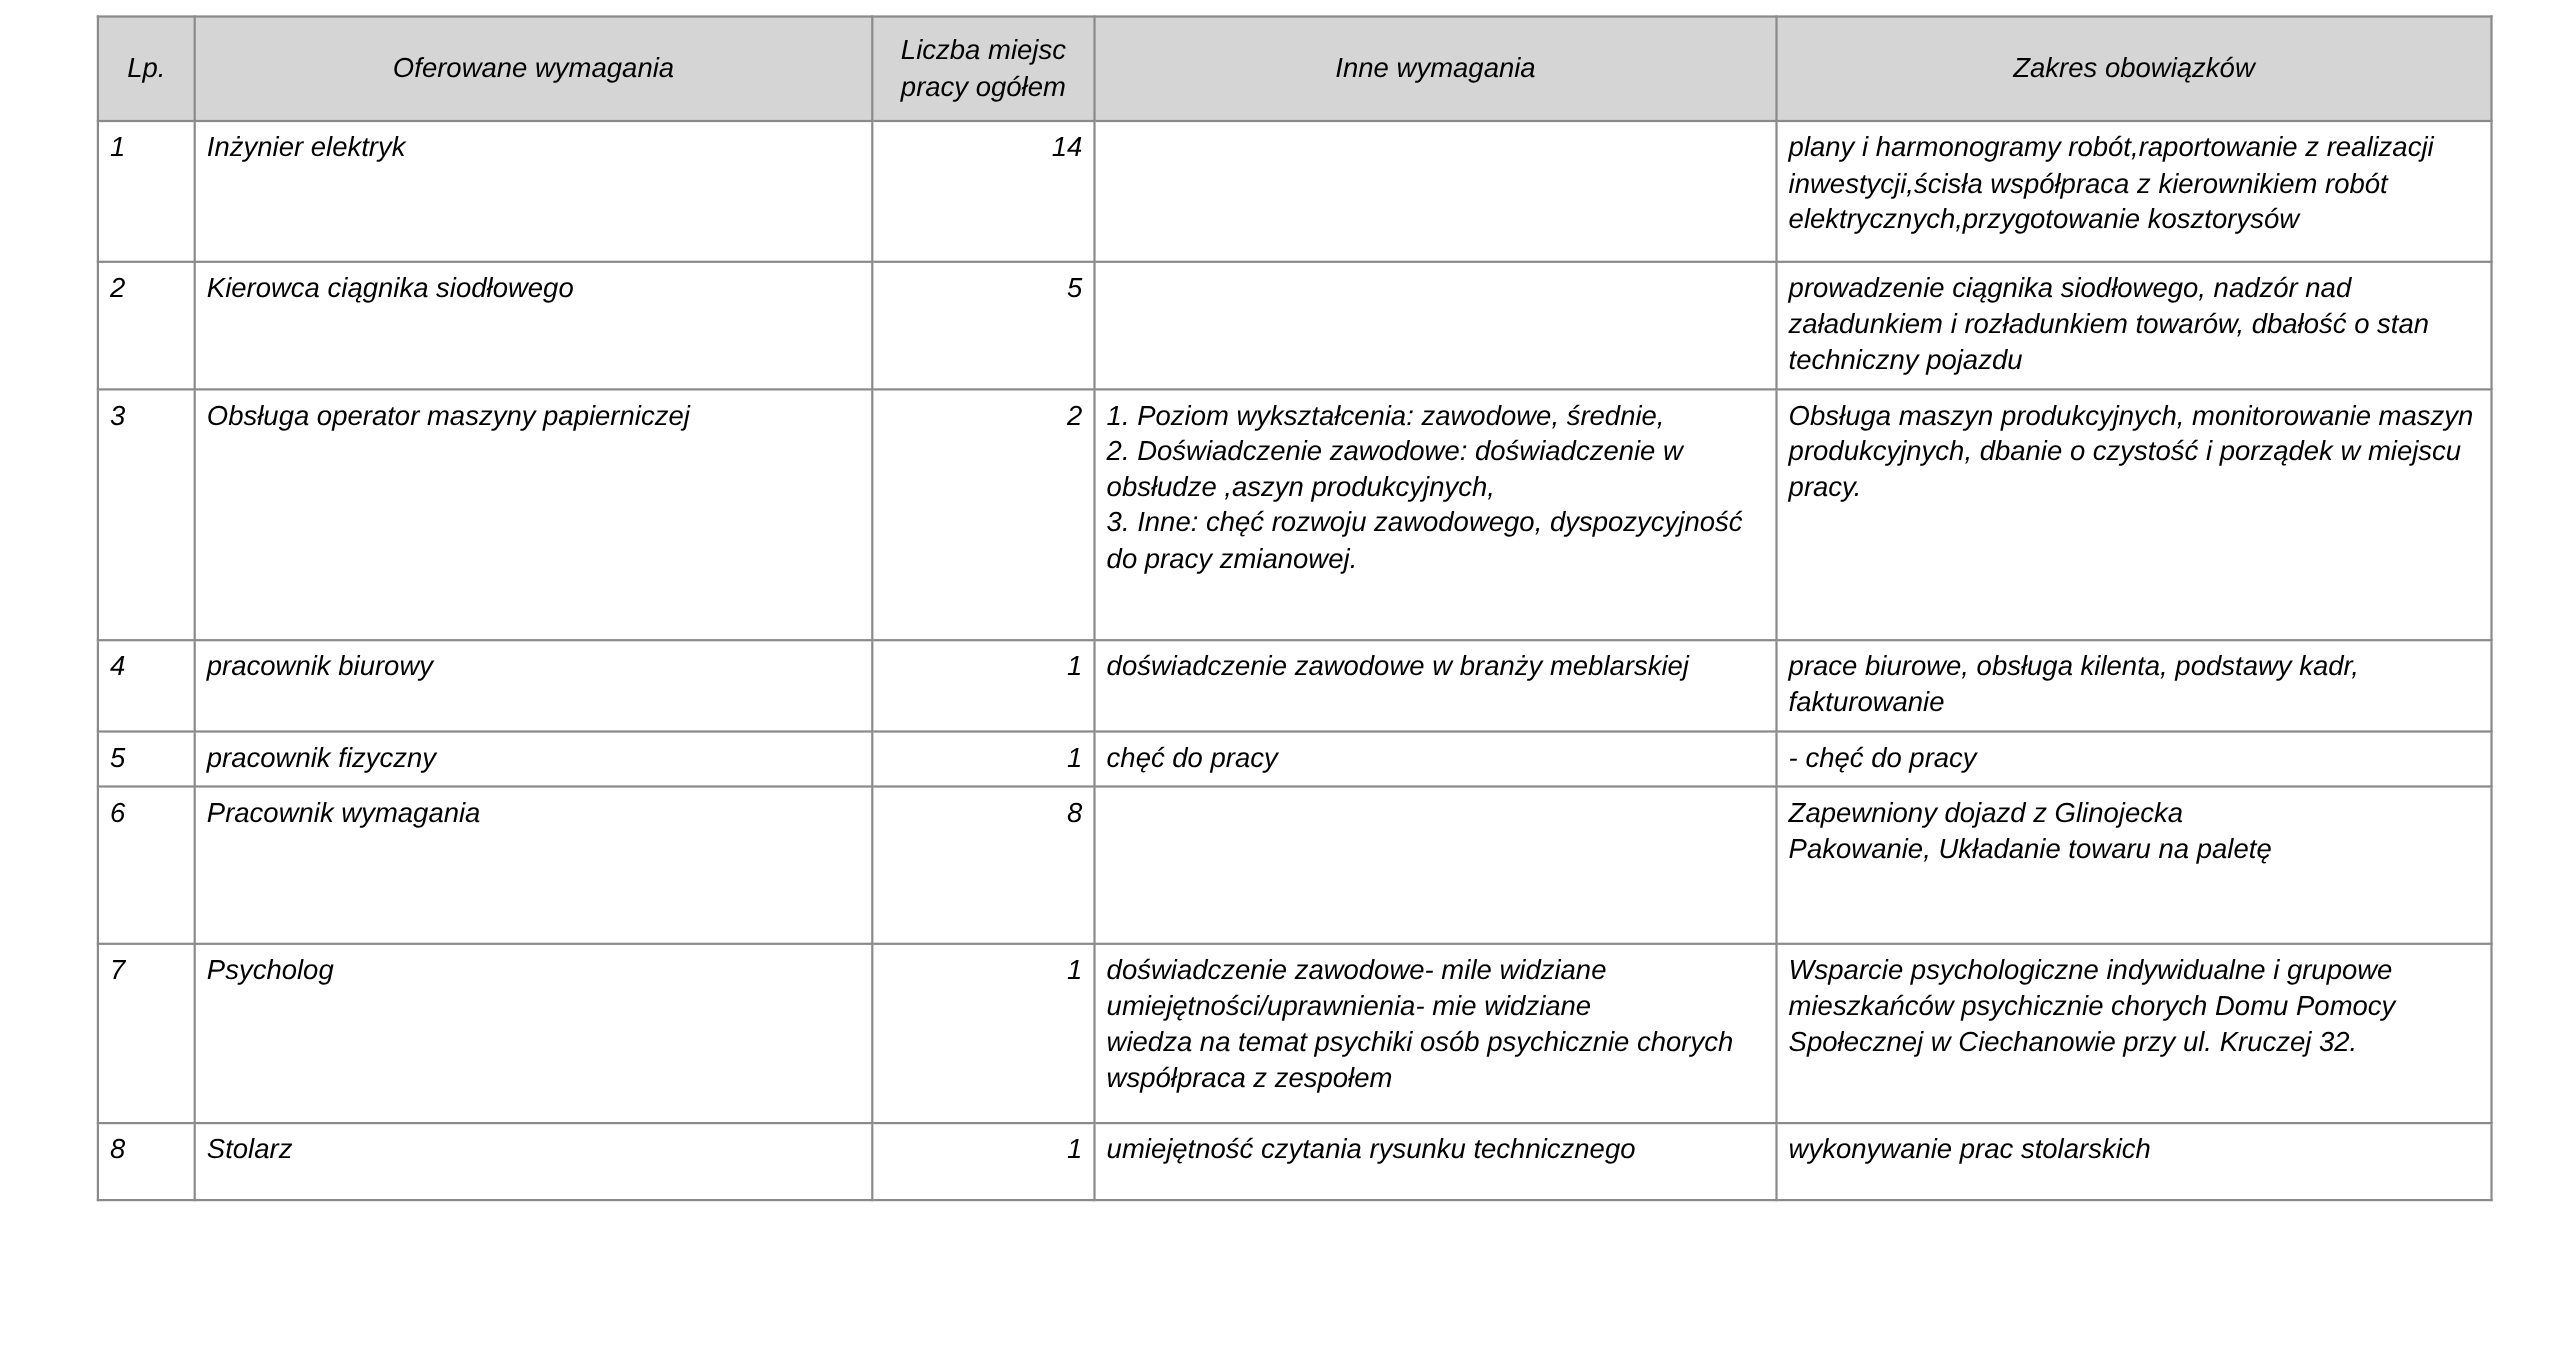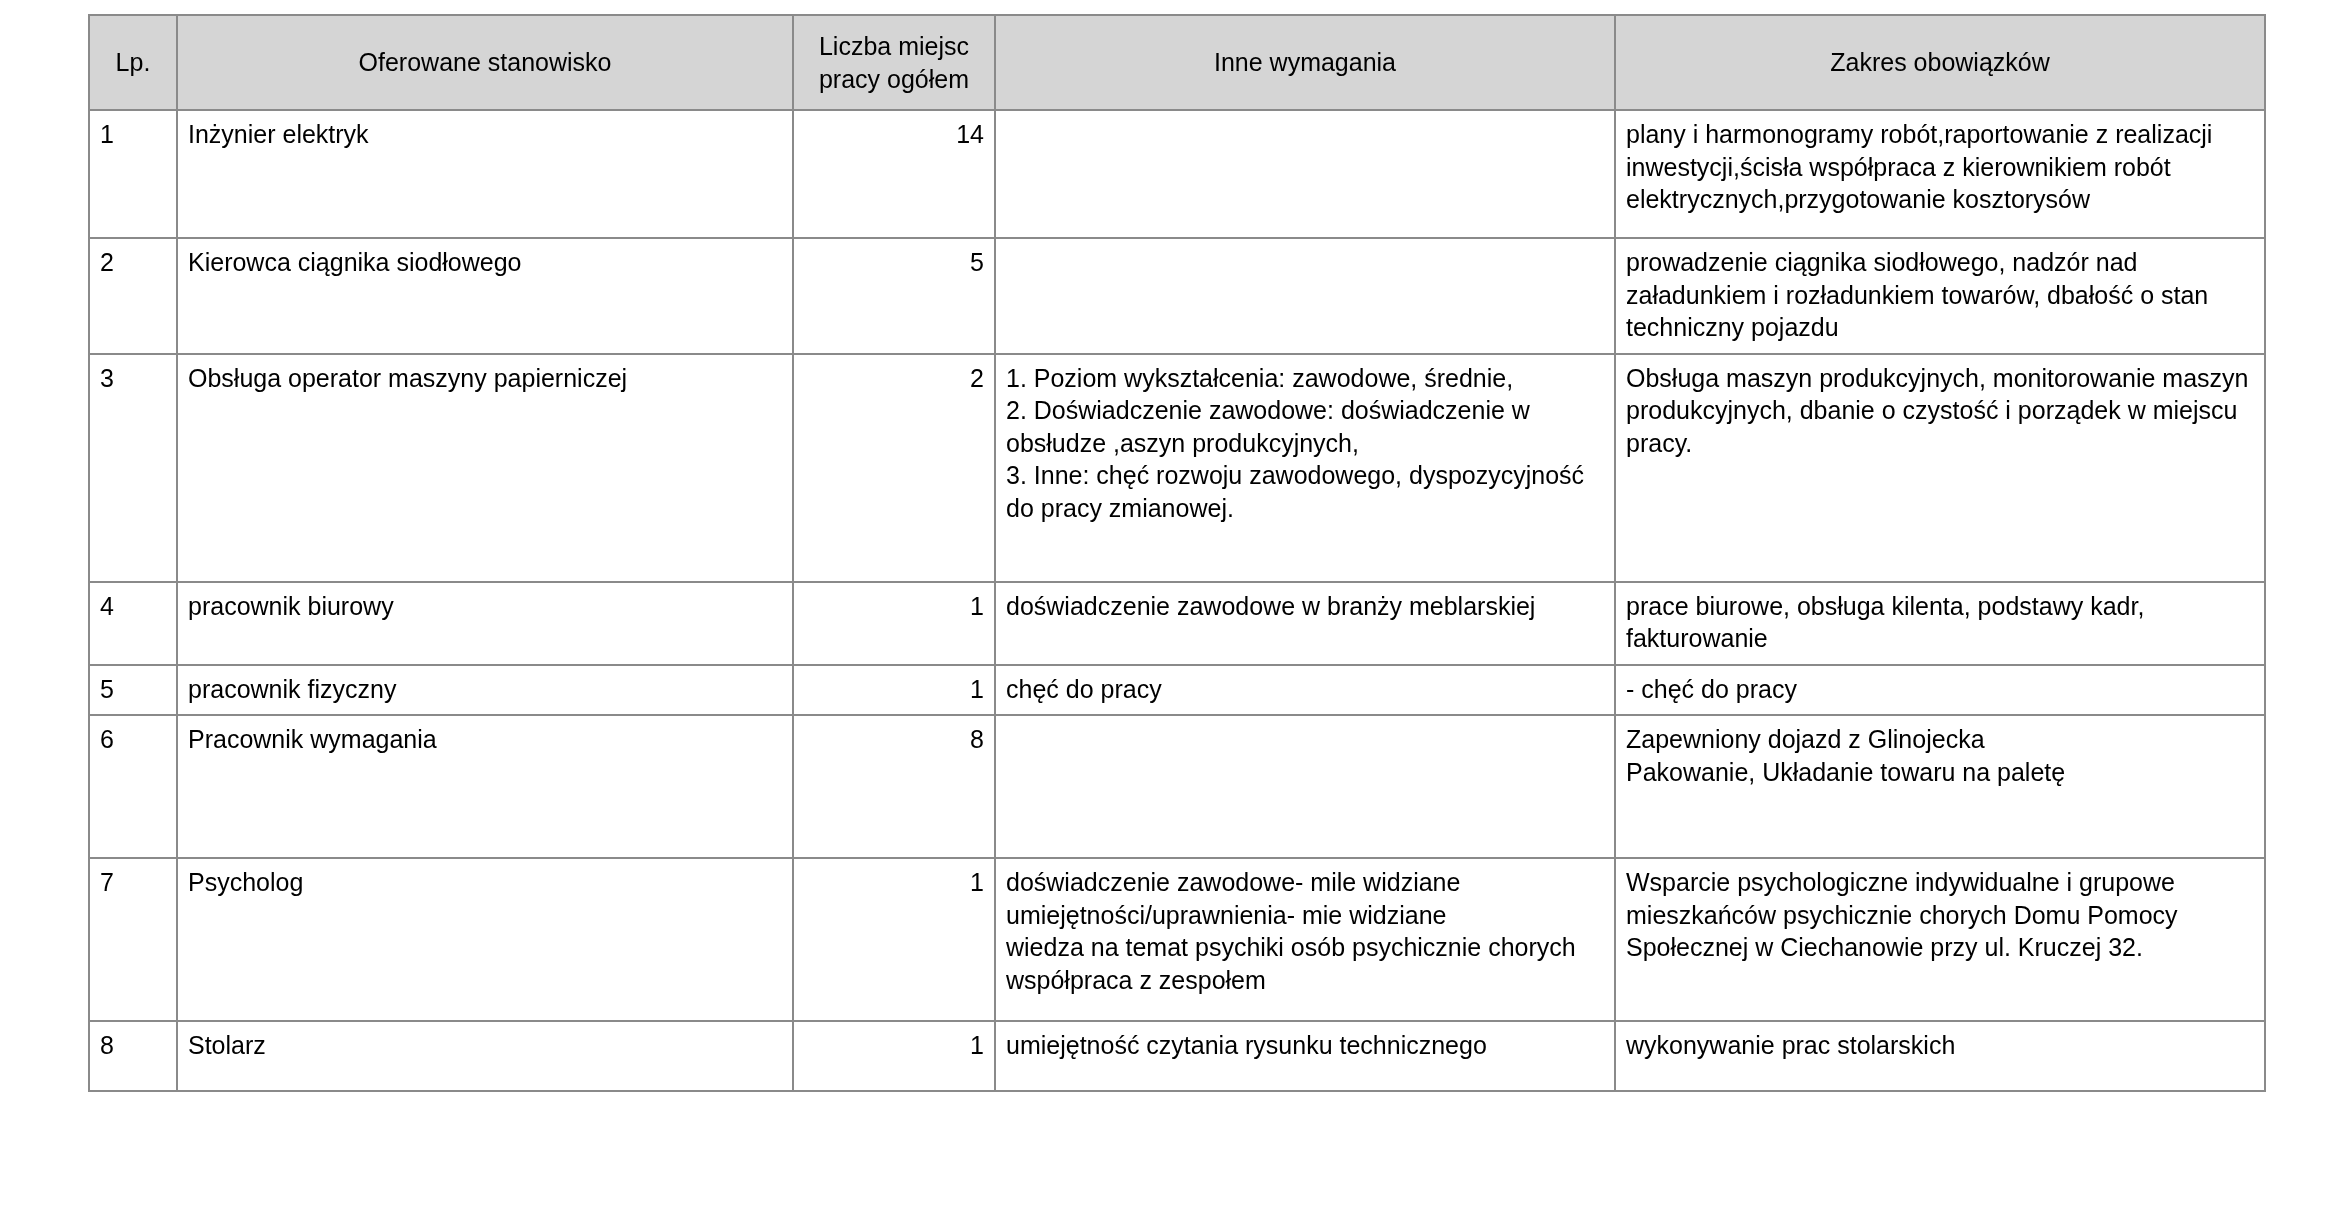--- a/index.html
+++ b/index.html
@@ -20,20 +20,21 @@
     height: 1229px;
     background: #ffffff;
     box-sizing: border-box;
     padding: 14px 70px 0 88px;
   }
   table.joboffers {
     border-collapse: collapse;
     table-layout: fixed;
     width: 2176px;
     border: 2px solid #8b5cf6;
+    font-style: italic;
   }
   table.joboffers col.c-lp { width: 88px; }
   table.joboffers col.c-pos { width: 616px; }
   table.joboffers col.c-count { width: 202px; }
   table.joboffers col.c-req { width: 620px; }
   table.joboffers col.c-duties { width: 650px; }
 
   table.joboffers th,
   table.joboffers td {
     border: 2px solid #8a8a8a;
@@ -69,21 +70,21 @@
     <colgroup>
       <col class="c-lp">
       <col class="c-pos">
       <col class="c-count">
       <col class="c-req">
       <col class="c-duties">
     </colgroup>
     <thead>
       <tr>
         <th>Lp.</th>
-        <th>Oferowane stanowisko</th>
+        <th>Oferowane wymagania</th>
         <th class="cellline" style="display:table-cell;">Liczba miejsc
 pracy ogółem</th>
         <th>Inne wymagania</th>
         <th>Zakres obowiązków</th>
       </tr>
     </thead>
     <tbody id="tbody">
         <tr>
           <td class="lp" style="height: 110px;">
             <span class="cellline">1</span>

